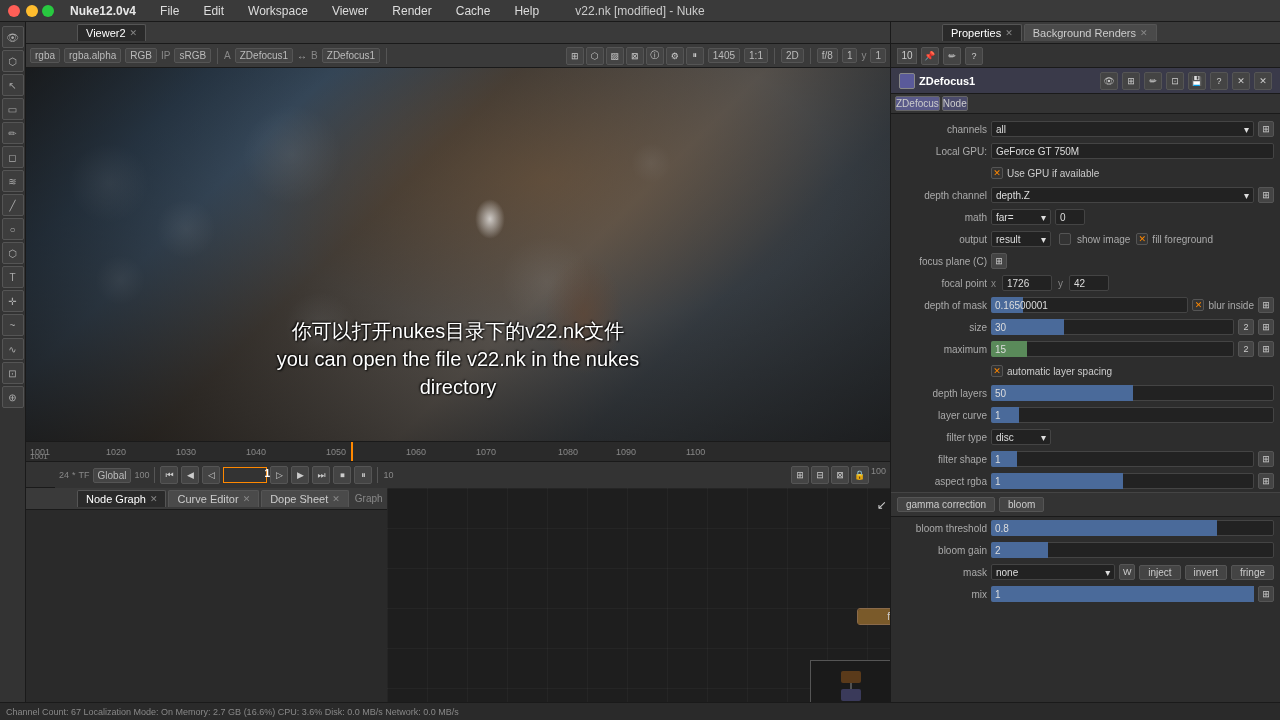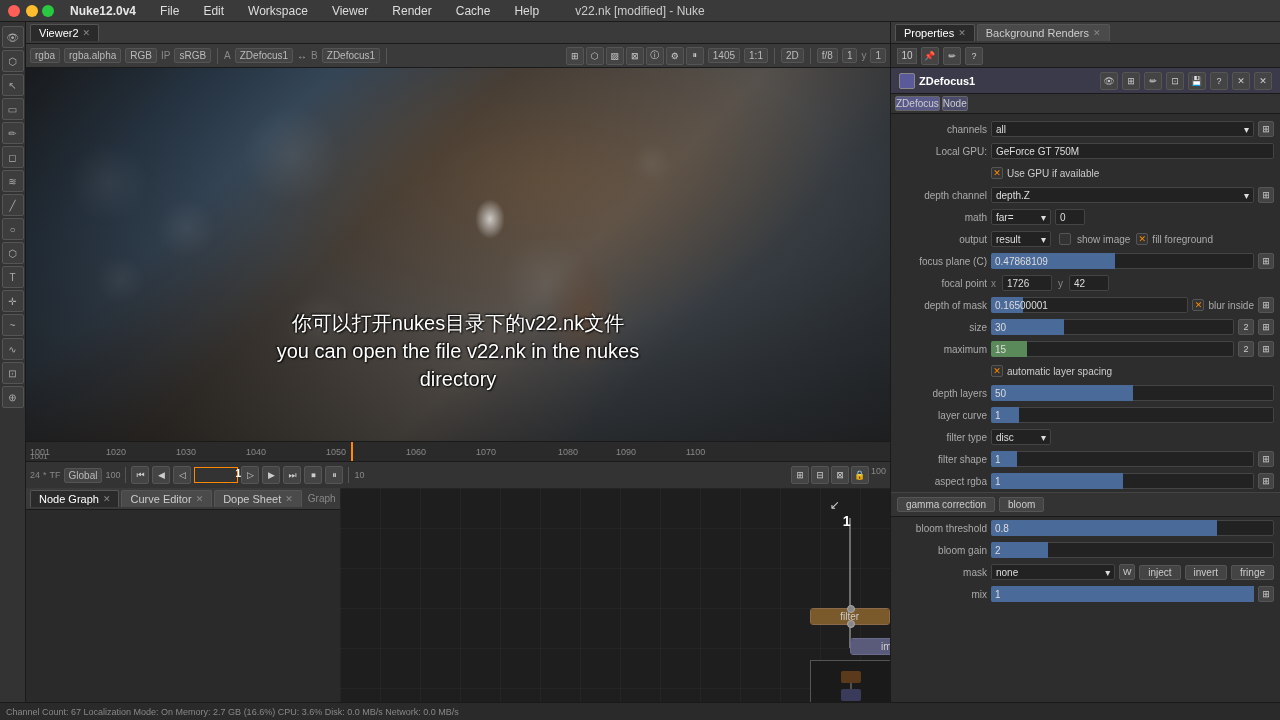--- a/index.html
+++ b/index.html
@@ -113,21 +113,21 @@
       border: 1px solid #555;
       border-bottom: none;
       border-radius: 2px 2px 0 0;
       cursor: pointer;
       font-size: 11px;
       color: #ccc;
       display: flex;
       align-items: center;
       gap: 4px;
     }
-    .tab.active { background: #2a2a2a; color: #fff; }
+    .tab.active { background: #2a2a2a; color: #fff; margin-left: 47px; }
     .tab-close { color: #888; font-size: 9px; cursor: pointer; }
 
     #viewer-controls {
       height: 24px;
       background: #3a3a3a;
       display: flex;
       align-items: center;
       padding: 0 4px;
       gap: 4px;
       border-bottom: 1px solid #1a1a1a;
@@ -204,20 +204,21 @@
       background: #ff8800;
       top: 0;
     }
     #timeline-controls {
       height: 26px;
       background: #333;
       display: flex;
       align-items: center;
       padding: 0 4px;
       gap: 3px;
+      margin-left: 29px;
     }
     .tl-btn {
       width: 18px;
       height: 18px;
       background: #444;
       border: 1px solid #555;
       border-radius: 2px;
       display: flex;
       align-items: center;
       justify-content: center;
@@ -294,21 +295,21 @@
       width: 8px;
       height: 8px;
       border-radius: 50%;
       background: #888;
       border: 1px solid #aaa;
     }
 
     
     #subtitle-area {
       position: absolute;
-      bottom: 48px;
+      bottom: 40px;
       left: 50%;
       transform: translateX(-50%);
       text-align: center;
       z-index: 10;
     }
     .subtitle-line {
       font-size: 20px;
       color: #fff;
       text-shadow: 1px 1px 2px #000, -1px -1px 2px #000;
       line-height: 1.4;
@@ -839,25 +840,20 @@
               <span>▾</span>
           </div>
           <div class="prop-checkbox" style="margin-left:4px;"></div>
           <span style="font-size:10px;color:#aaa;margin:0 2px;">show image</span>
           <div class="prop-checkbox">✕</div>
           <span style="font-size:10px;color:#aaa;">fill foreground</span>
         </div>
 
         <div class="prop-row">
           <span class="prop-label">focus plane (C)</span>
-          <div class="prop-slider-container">
-            <div class="prop-slider-bg"></div>
-            <div class="prop-slider-fill" style="width:47%;"></div>
-            <div class="prop-slider-text">0.47868109</div>
-          </div>
           <div class="mini-btn">⊞</div>
         </div>
 
         <div class="prop-row">
           <span class="prop-label">focal point</span>
           <span style="font-size:10px;color:#888;margin-right:2px;">x</span>
           <div class="xy-input" style="width:50px;flex:none;">1726</div>
           <span style="font-size:10px;color:#888;margin:0 2px;">y</span>
           <div class="xy-input" style="width:40px;flex:none;">42</div>
         </div>

